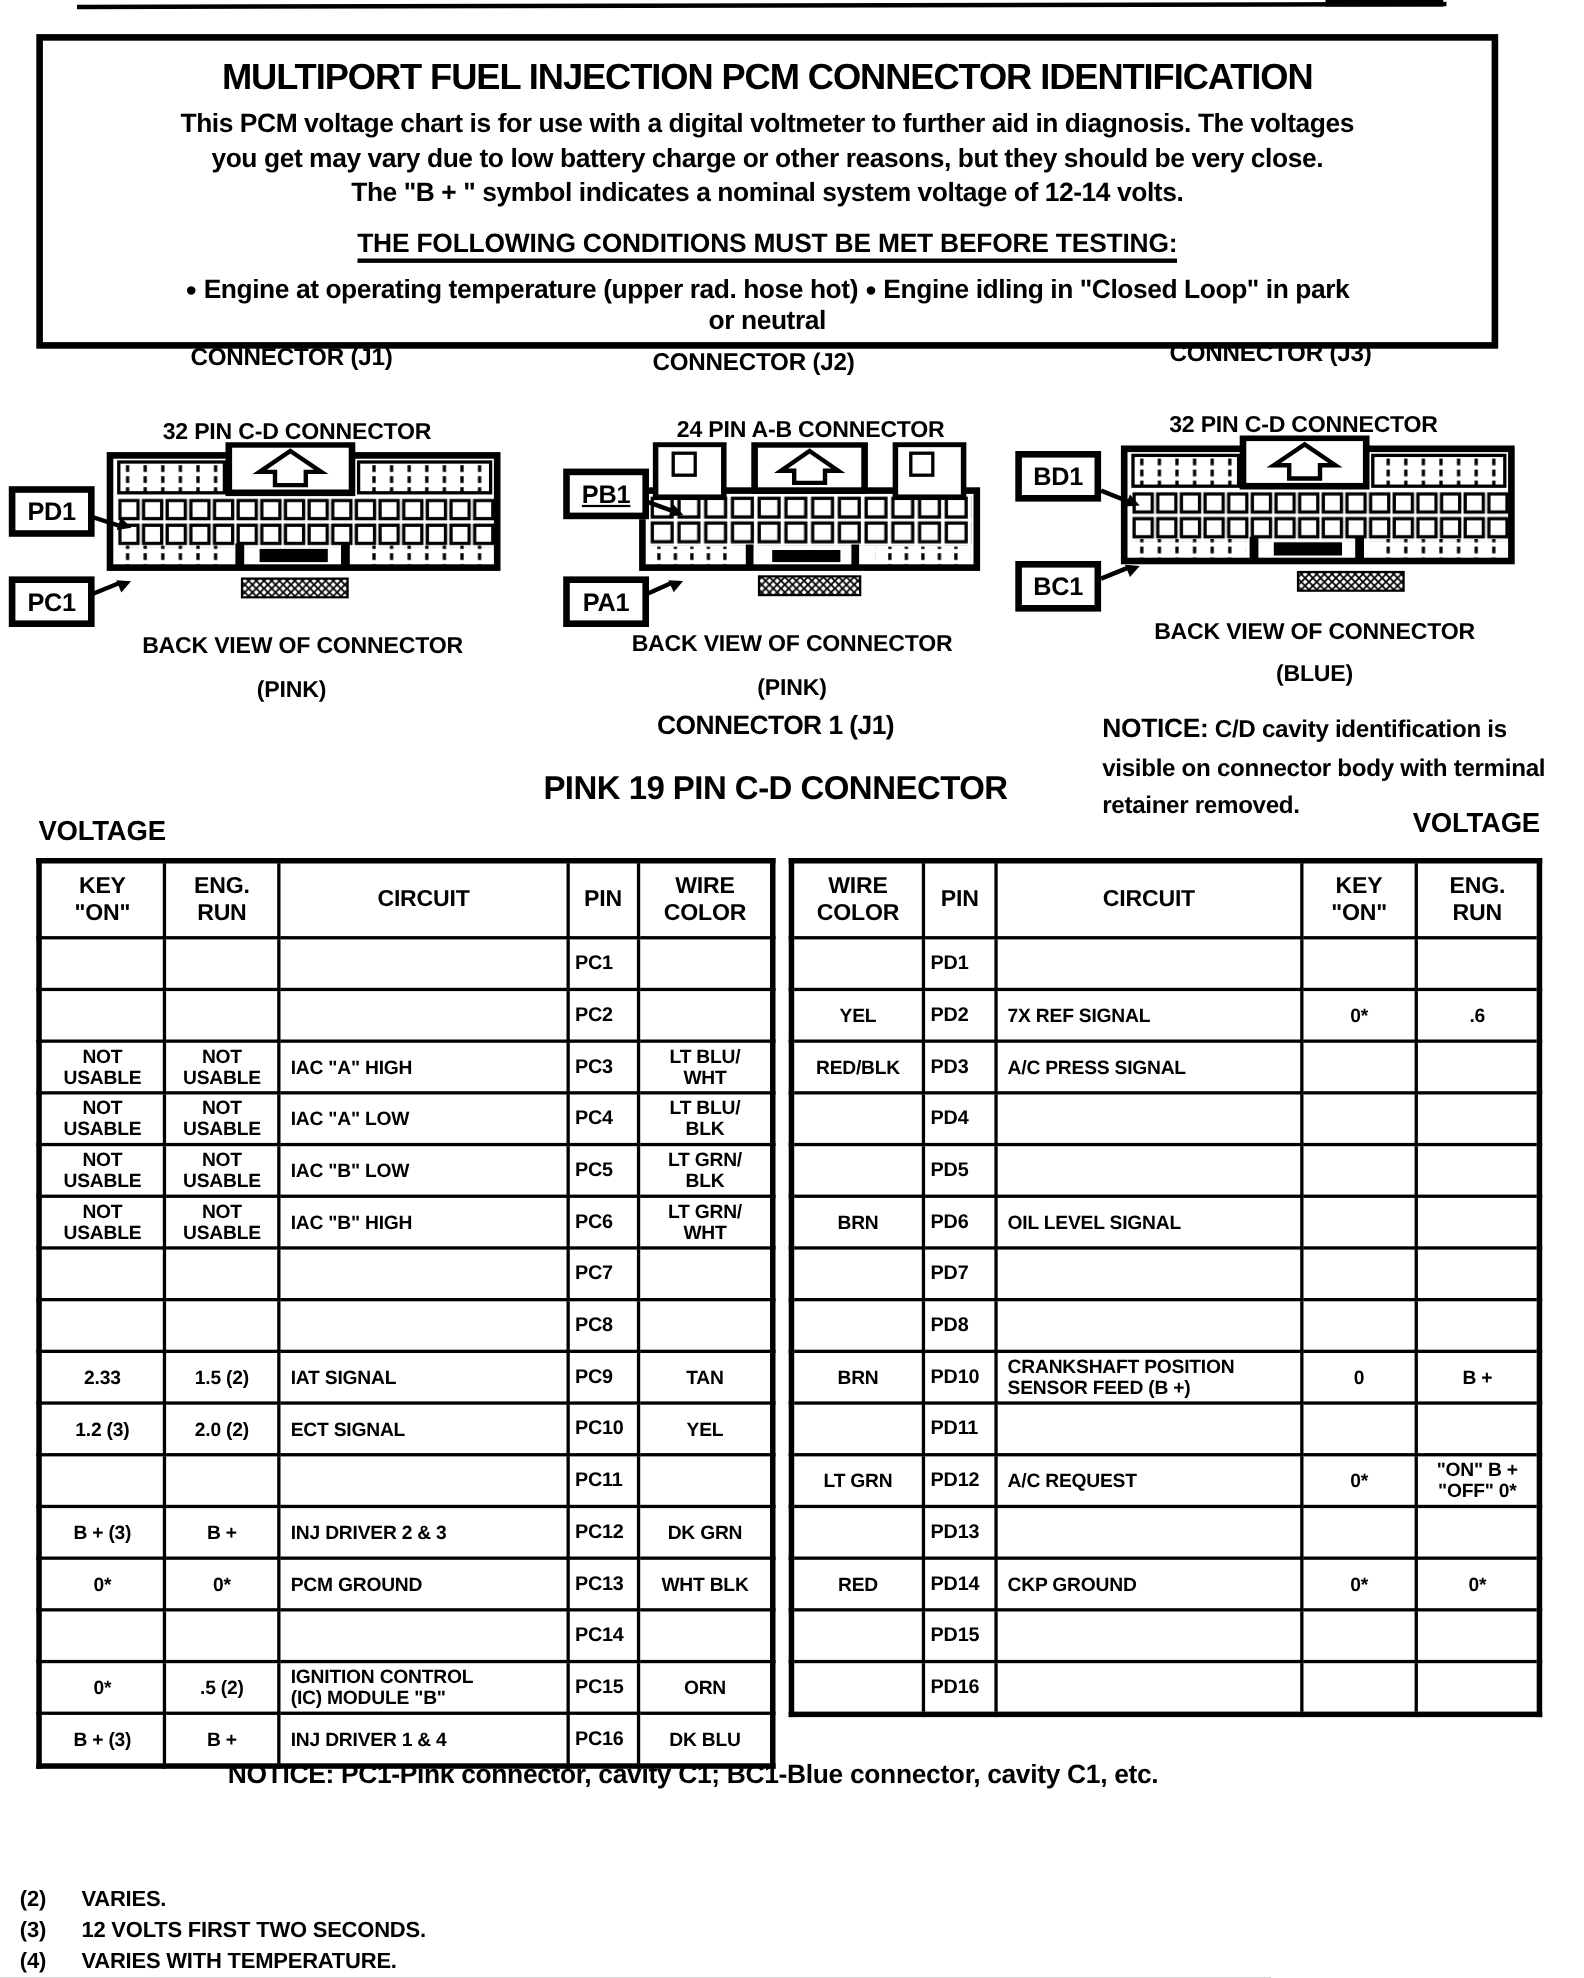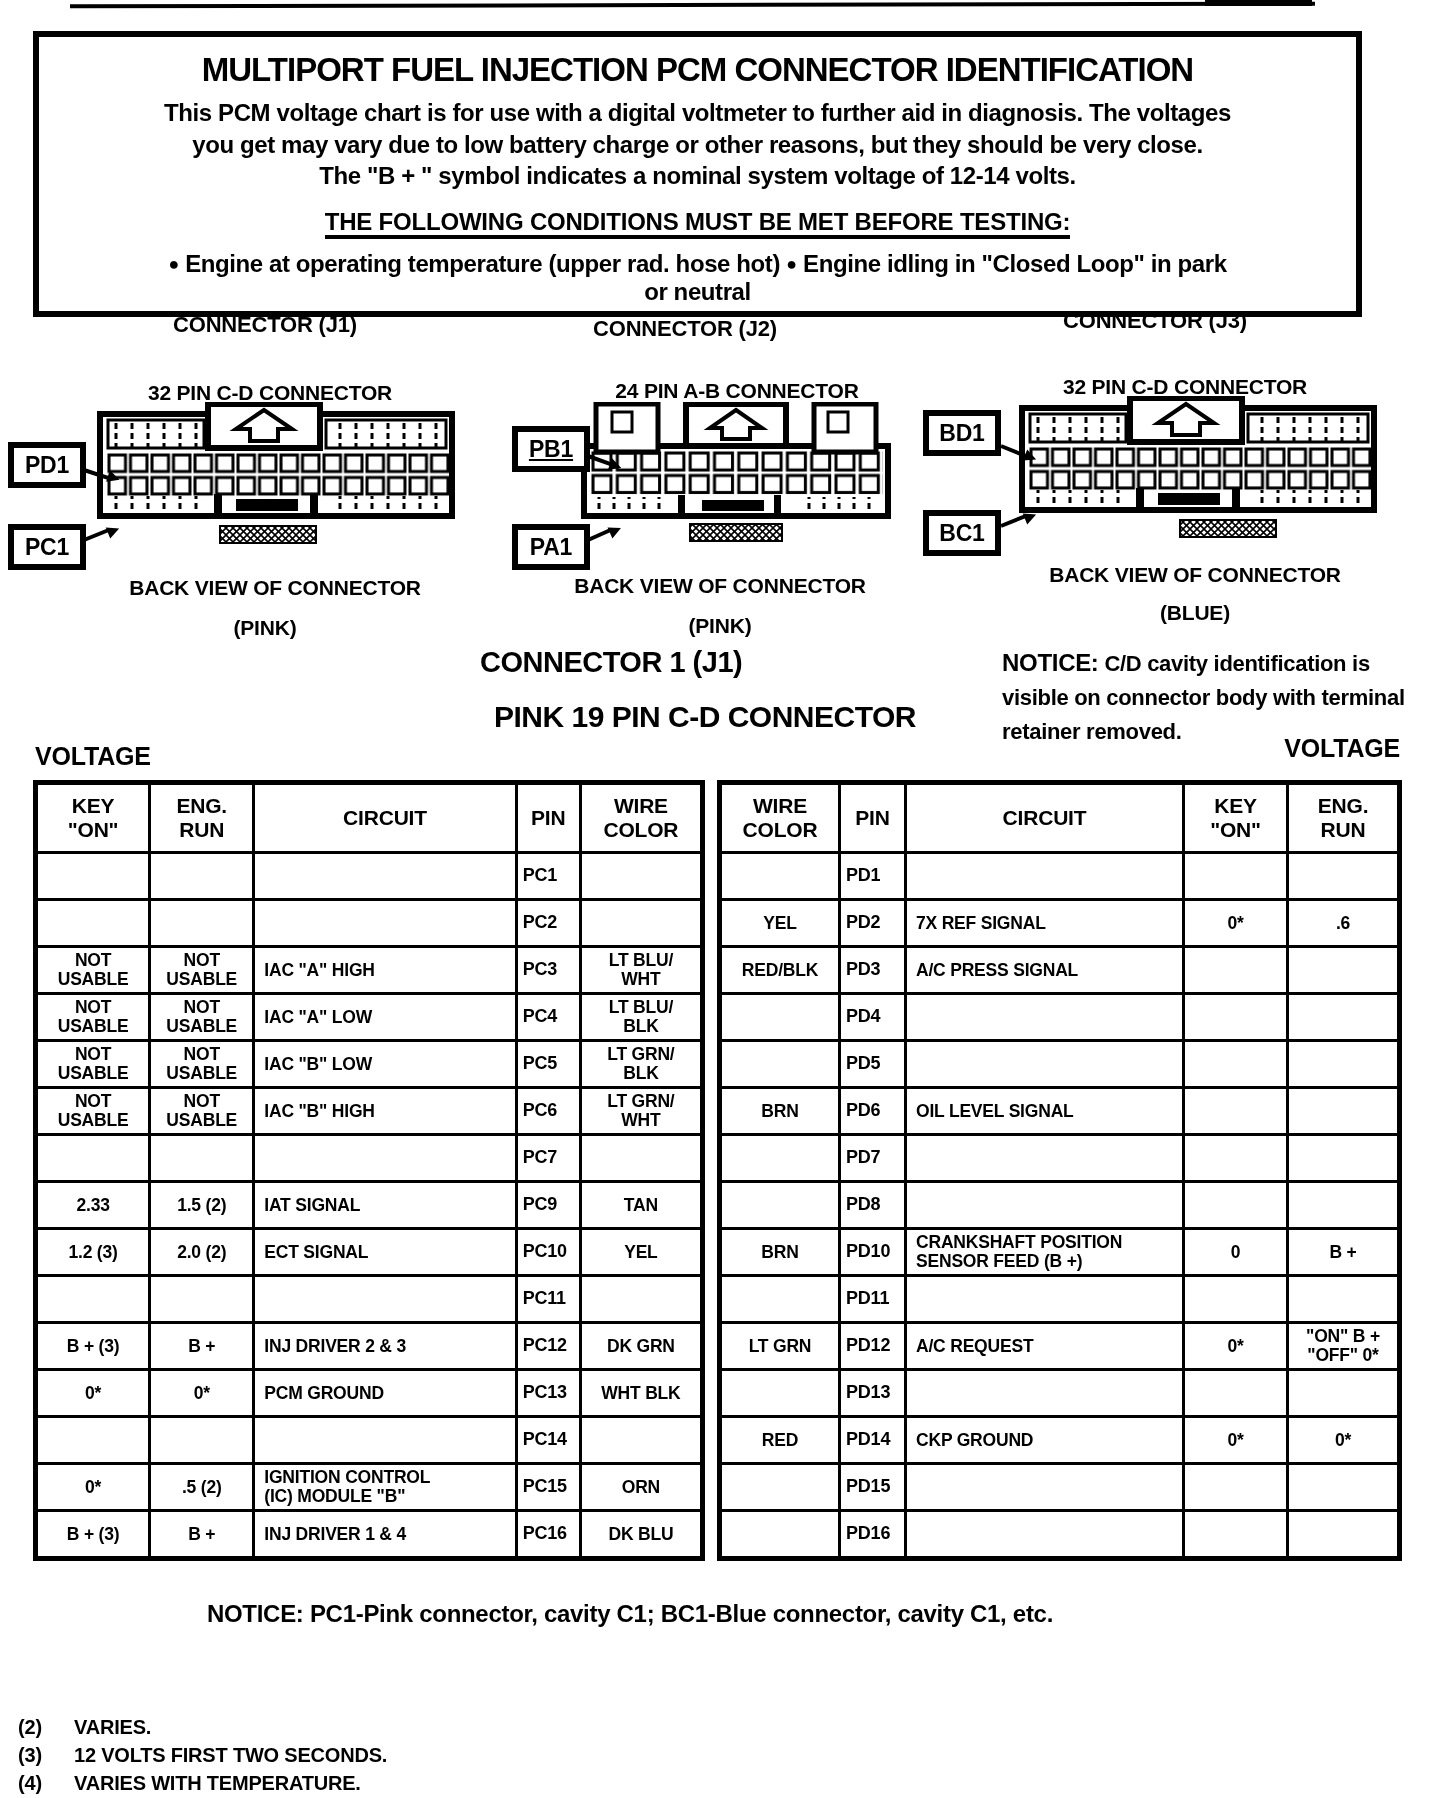--- a/index.html
+++ b/index.html
@@ -19,21 +19,21 @@
   .conn-title{position:absolute;font-size:22px;text-align:center;}
   .conn-sub{position:absolute;font-size:21px;text-align:center;letter-spacing:-0.2px;}
   .conn{position:absolute;}
   .pinbox{position:absolute;width:66px;height:34px;border:6px solid #000;font-size:23px;
           display:flex;align-items:center;justify-content:center;background:#fff;}
   .lead{position:absolute;height:4px;background:#000;transform-origin:left center;}
   .lead-head{position:absolute;width:0;height:0;border-left:12px solid #000;
              border-top:6px solid transparent;border-bottom:6px solid transparent;transform-origin:left center;}
   .cap{position:absolute;font-size:21px;text-align:center;}
   
-  .sec-title{position:absolute;font-size:29px;letter-spacing:-0.5px;}
+  .sec-title{position:absolute;font-size:24px;text-align:center;letter-spacing:-0.5px;}
   .sec-sub{position:absolute;font-size:30px;text-align:center;letter-spacing:-0.5px;}
   .notice-r{position:absolute;font-size:22px;line-height:1.55;letter-spacing:-0.3px;}
   .voltage{position:absolute;font-size:25px;}
   
   .tables{position:absolute;left:33px;top:780px;display:flex;gap:12px;align-items:flex-start;}
   table.tbl{border-collapse:collapse;table-layout:fixed;border:5px solid #000;background:#fff;}
   .tbl th,.tbl td{border:3px solid #000;white-space:pre-line;overflow:hidden;}
   .tbl th{font-size:21px;height:64px;text-align:center;line-height:1.12;letter-spacing:-0.2px;}
   .tbl td{font-size:17.5px;height:42px;line-height:1.08;text-align:center;padding:1px 2px;}
   .tbl td.col-circuit{text-align:left;padding-left:9px;}
@@ -270,20 +270,27 @@
             <td class="col-circuit">IAC "B" HIGH</td>
             <td class="col-pin">PC6</td>
             <td class="col-wire">LT GRN/
 WHT</td>
           </tr>
           <tr>
             <td class="col-key_on"></td>
             <td class="col-eng_run"></td>
             <td class="col-circuit"></td>
             <td class="col-pin">PC7</td>
+            <td class="col-wire"></td>
+          </tr>
+          <tr>
+            <td class="col-key_on"></td>
+            <td class="col-eng_run"></td>
+            <td class="col-circuit"></td>
+            <td class="col-pin">PC8</td>
             <td class="col-wire"></td>
           </tr>
           <tr>
             <td class="col-key_on">2.33</td>
             <td class="col-eng_run">1.5 (2)</td>
             <td class="col-circuit">IAT SIGNAL</td>
             <td class="col-pin">PC9</td>
             <td class="col-wire">TAN</td>
           </tr>
           <tr>

